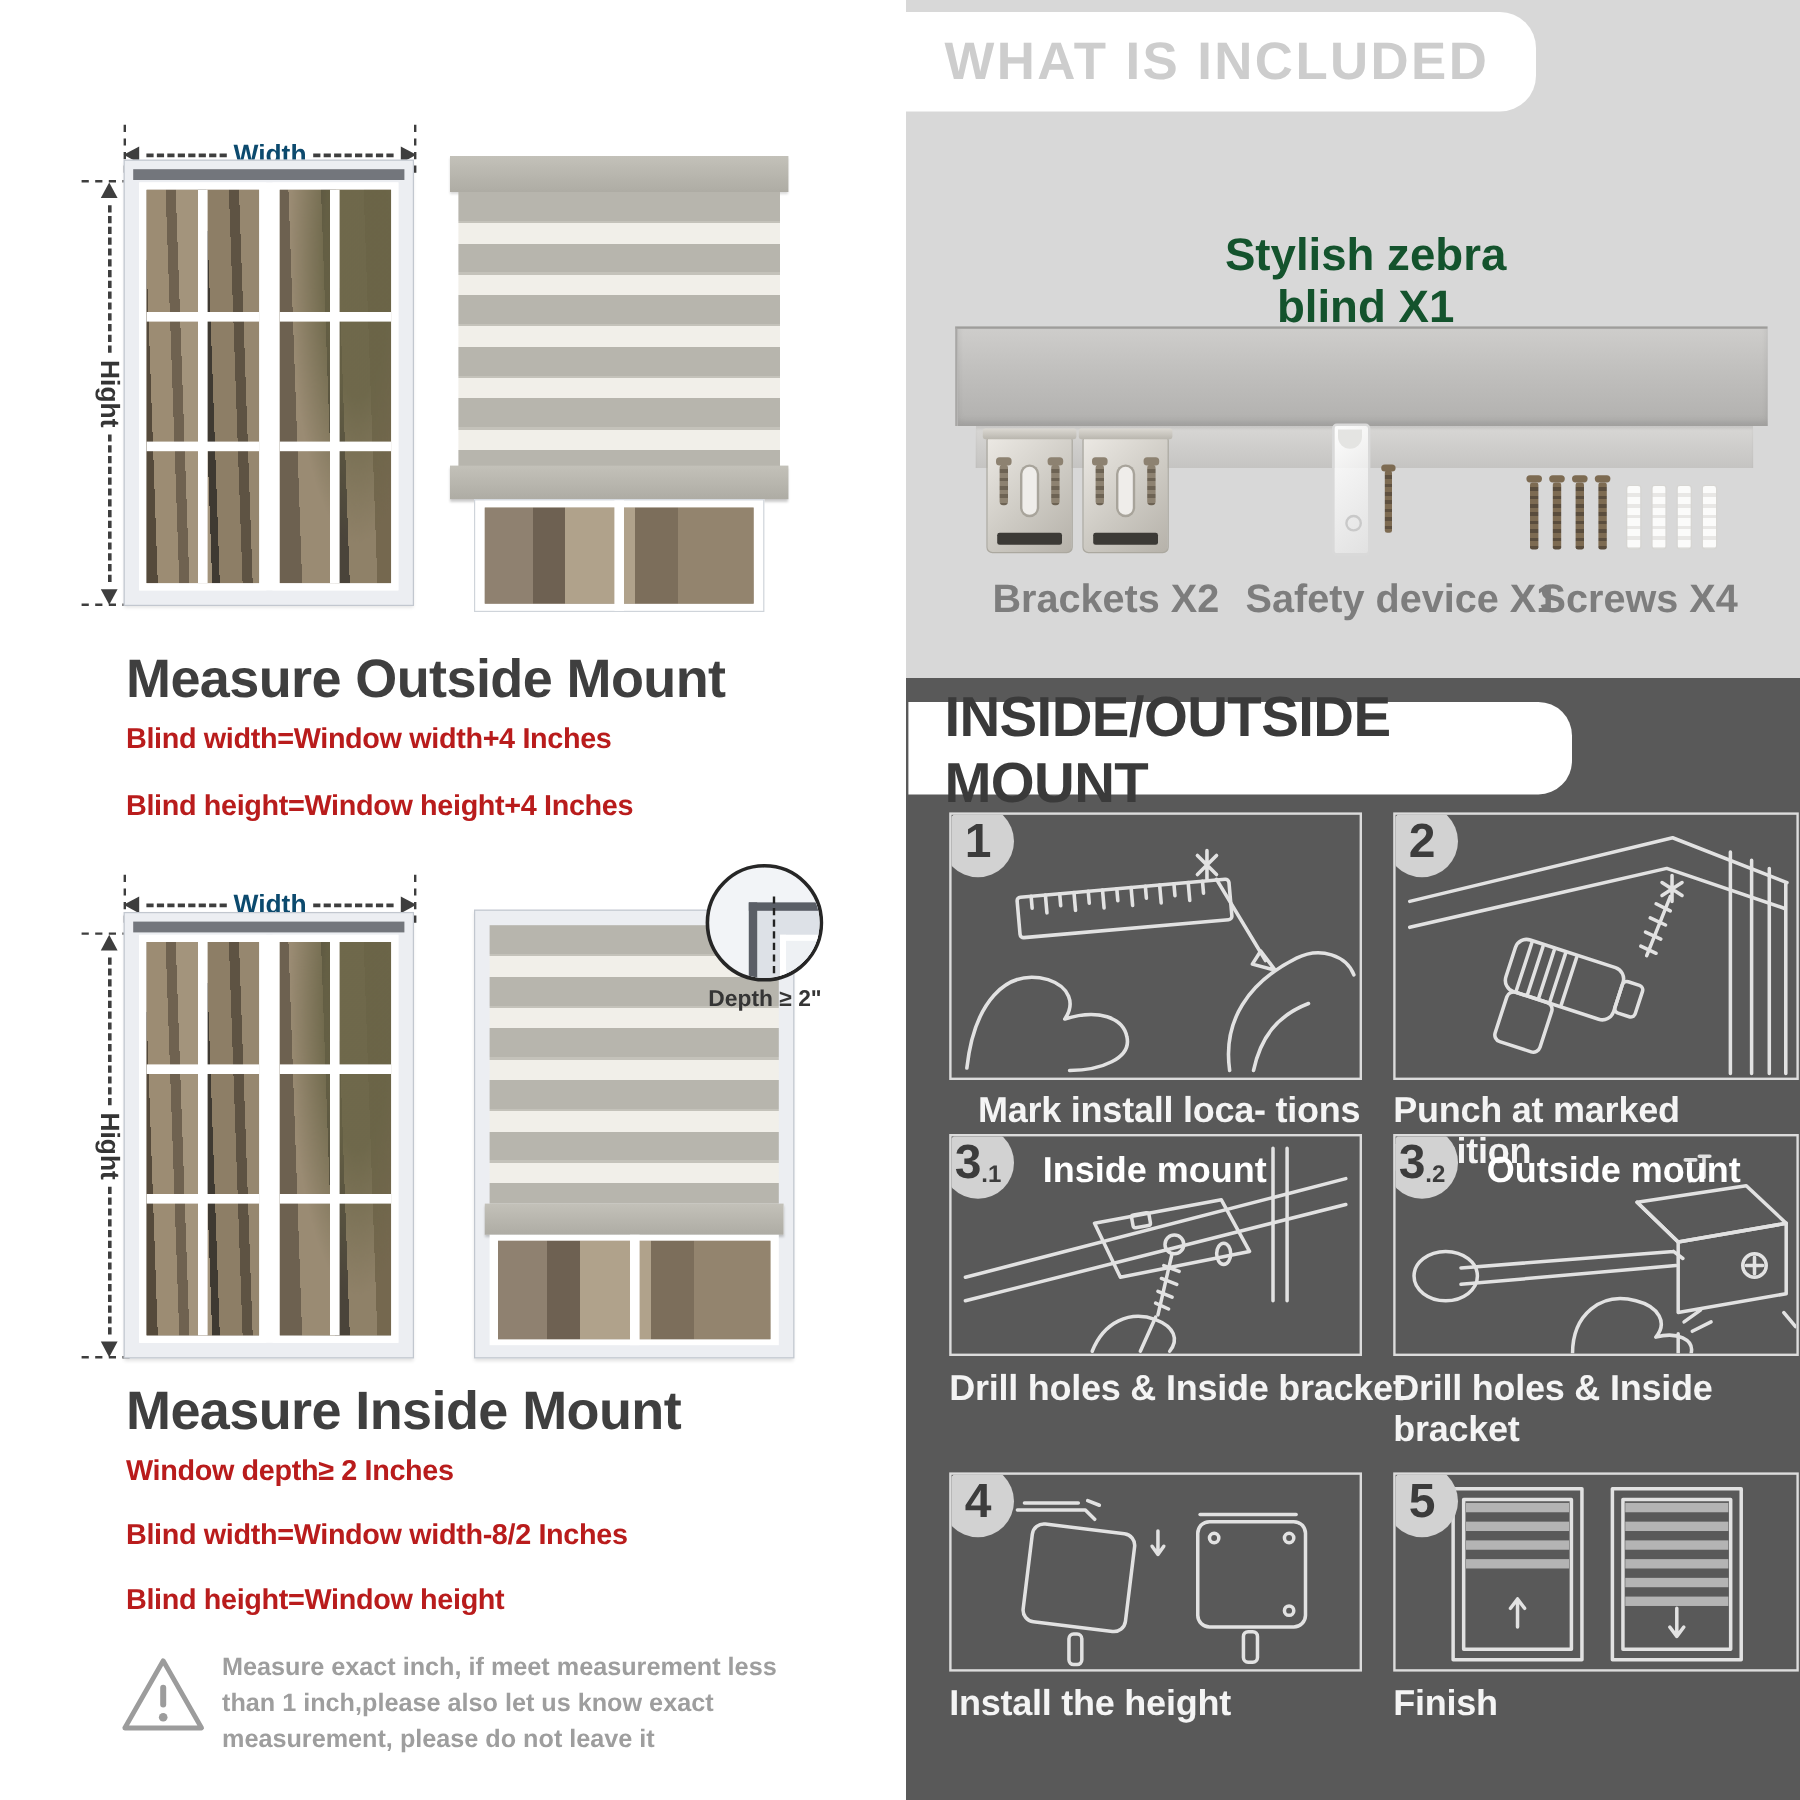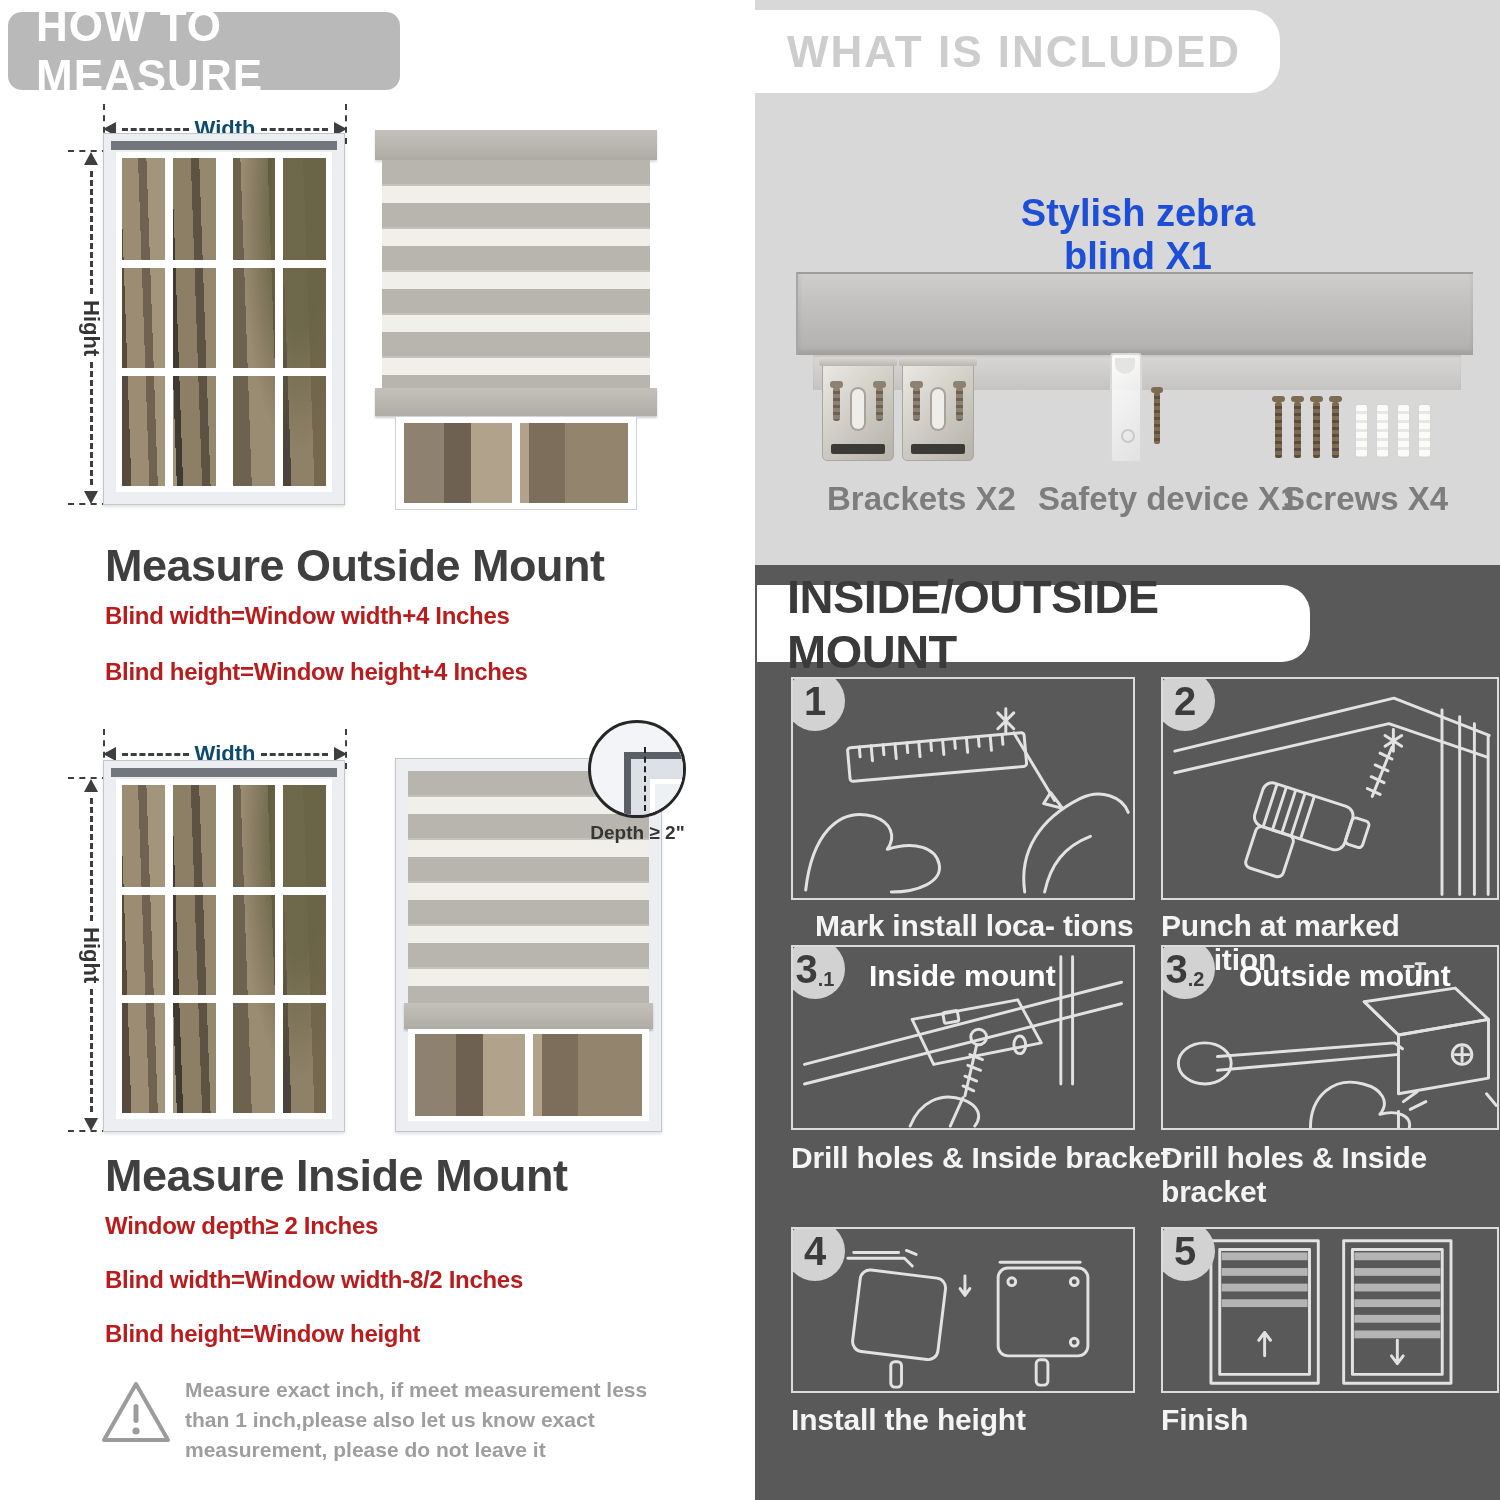--- a/index.html
+++ b/index.html
@@ -64,21 +64,21 @@
 
   .warn-text{position:absolute;left:185px;top:1375px;width:470px;color:#9e9e9e;
              font-size:21px;font-weight:bold;line-height:30px;}
 
   
   .right-top{position:absolute;left:755px;top:0;width:745px;height:565px;background:#d8d8d8;}
   .inc-header{position:absolute;left:0;top:10px;width:525px;height:83px;background:#fff;
               border-radius:0 30px 30px 0;display:flex;align-items:center;padding-left:32px;box-sizing:border-box;}
   .inc-header span{color:#cdcdcd;font-size:44px;font-weight:bold;letter-spacing:2px;}
   .inc-blind-label{position:absolute;left:223px;top:192px;width:320px;text-align:center;
-                   color:#1d4ed8;font-size:38px;font-weight:bold;}
+                   color:#14532d;font-size:38px;font-weight:bold;}
   .rail-main{position:absolute;left:41px;top:272px;width:677px;height:83px;
              background:linear-gradient(180deg,#cecdcb 0%,#c0bfbd 45%,#b1b0ae 100%);
              border-top:2px solid #9e9d9b;border-left:2px solid #a8a7a5;box-sizing:border-box;
              box-shadow:inset 0 -4px 5px rgba(0,0,0,.10);}
   .rail-lip{position:absolute;left:58px;top:355px;width:648px;height:35px;
             background:linear-gradient(180deg,#d8d7d5,#c5c4c2);box-shadow:inset 0 2px 2px rgba(0,0,0,.08);}
   .item-label{position:absolute;top:480px;color:#7d7d7d;font-size:33px;font-weight:bold;}
 
   .bracket{position:absolute;width:70px;height:97px;border-radius:5px;border:1px solid #aba89f;
            background:linear-gradient(135deg,#ece9e4,#cdcac3 55%,#b6b2aa);}
@@ -126,23 +126,20 @@
     {fill:none;stroke:#e2e2e2;stroke-width:3;stroke-linecap:round;stroke-linejoin:round;}
   .lineart .fillbar{fill:rgba(255,255,255,.55);stroke:none;}
 </style>
 </head>
 <body>
 
 <div class="canvas">
 
   <div class="left-col">
 
-    <div class="left-header">
-      <span>HOW TO MEASURE</span>
-    </div>
 
     <div class="dim-h" style="left:103px;top:116px;width:244px;">
       <span class="arr-l"></span>
       <span class="seg"></span>
       <span class="dim-label">Width</span>
       <span class="seg"></span>
       <span class="arr-r"></span>
     </div>
     <div class="cap-v" style="left:103px;top:104px;"></div>
     <div class="cap-v" style="left:345px;top:104px;"></div>

